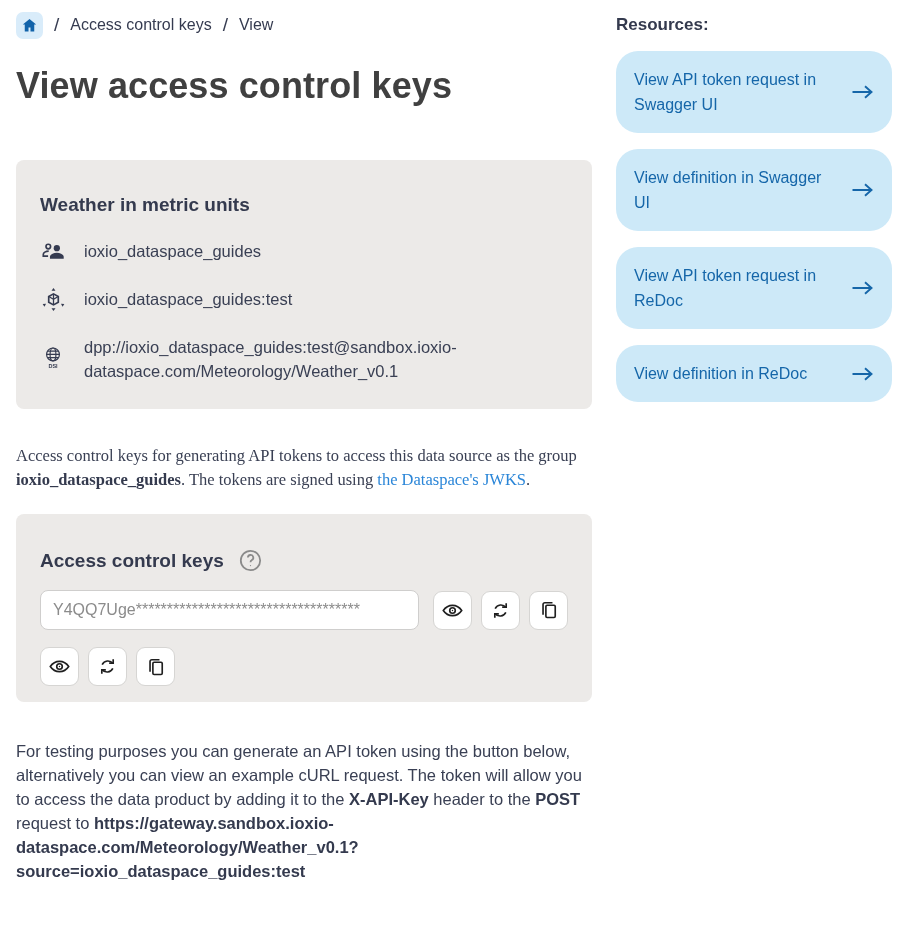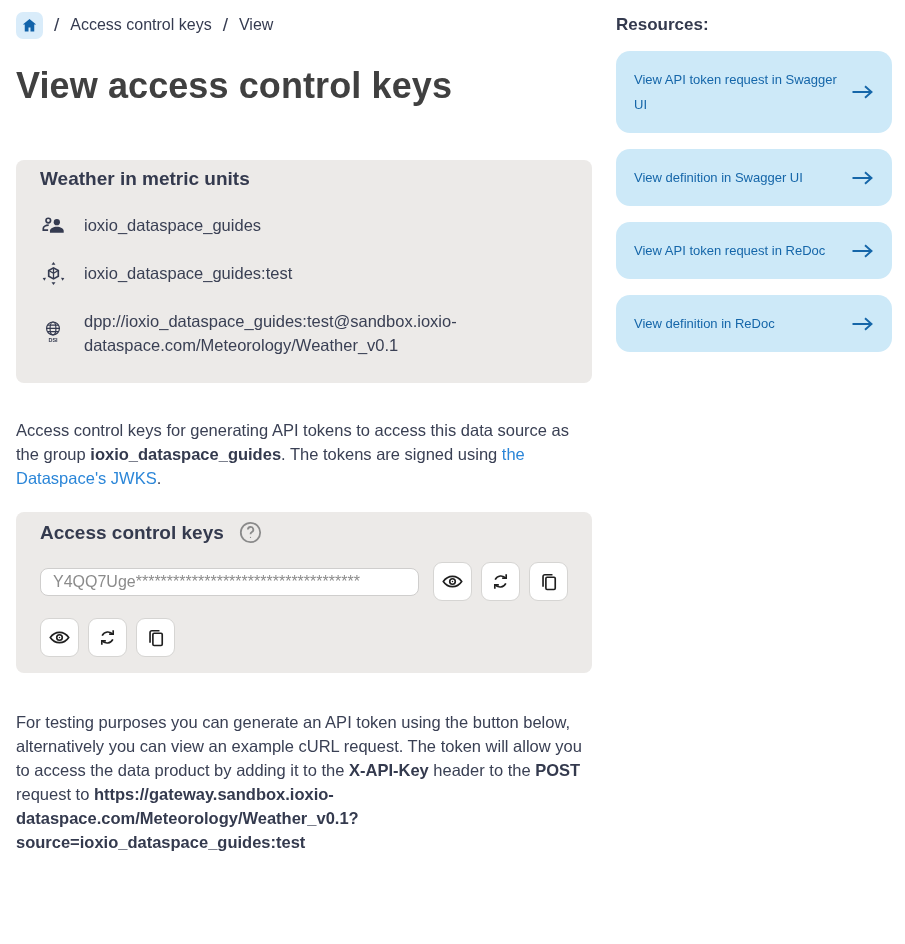--- a/index.html
+++ b/index.html
@@ -19,57 +19,57 @@
     width: 27px; height: 27px; border-radius: 7px; background: #d9ecfa;
     display: flex; align-items: center; justify-content: center; color: #1263aa; cursor: pointer;
   }
   .crumb-sep { font-size: 19px; color: #353b50; }
   .crumb { cursor: pointer; }
 
   
   h1.page-title { font-size: 36px; font-weight: 700; color: #404040; margin-top: 26px; letter-spacing: 0.1px; }
 
   
-  .card { background: #eceae8; border-radius: 8px; padding: 8px 24px; }
+  .card { background: #eceae8; border-radius: 8px; padding: 34px 24px; }
   .card-datasource { margin-top: 53px; padding-bottom: 26px; }
   .card-title { font-size: 19px; font-weight: 700; color: #343a4e; }
 
   .ds-item { display: flex; align-items: flex-start; margin-top: 22px; gap: 18px; font-size: 16.5px; line-height: 24px; }
   .ds-item .ds-icon { flex: 0 0 26px; height: 26px; color: #353b50; display: flex; align-items: center; justify-content: center; }
   .ds-item .ds-text { overflow-wrap: anywhere; padding-top: 1px; }
 
   
   .para { font-size: 16.5px; line-height: 24px; color: #3a4054; }
-  .intro-para { margin-top: 35px; }
+  .intro-para { margin-top: 35px; font-family: Liberation Serif, serif; }
   .testing-para { margin-top: 37px; }
   .para strong, .para b { color: #343a4e; font-weight: 700; }
   .para .inline-link { color: #2b86d8; text-decoration: none; cursor: pointer; }
   .para .req-url { overflow-wrap: anywhere; }
 
   
   .card-keys { margin-top: 22px; padding-bottom: 16px; }
   .keys-title-row { display: flex; align-items: center; gap: 14px; }
   .help-icon { width: 25px; height: 25px; cursor: pointer; }
   .key-row { display: flex; align-items: center; margin-top: 17px; }
   .key-input {
-    flex: 1; height: 28px; background: #ffffff; border: 1px solid #cfcecd; border-radius: 8px;
+    flex: 1; height: 40px; background: #ffffff; border: 1px solid #cfcecd; border-radius: 8px;
     color: #8b8b8b; font-size: 16px; padding: 0 12px; font-family: "Liberation Sans", sans-serif;
     margin-right: 14px; outline: none;
   }
   .icon-btn {
     width: 39px; height: 39px; background: #ffffff; border: 1px solid #d6d5d3; border-radius: 9px;
     display: flex; align-items: center; justify-content: center; color: #1f1f1f; cursor: pointer; margin-left: 9px;
   }
   .icon-btn:first-of-type { margin-left: 0; }
 
   
   .res-heading { font-size: 17px; font-weight: 700; color: #343a4e; margin-top: 4px; }
   .res-link {
-    background: #cde9f8; border-radius: 14px; padding: 16px 18px; margin-top: 16px;
-    display: flex; align-items: center; color: #1566a9; font-size: 13px; line-height: 25px; cursor: pointer;
+    background: #cde9f8; border-radius: 22px; padding: 16px 18px; margin-top: 16px;
+    display: flex; align-items: center; color: #1566a9; font-size: 16px; line-height: 25px; cursor: pointer;
   }
   .res-label { flex: 1; padding-right: 10px; }
   .res-arrow { color: #1566a9; display: flex; align-items: center; }
 </style>
 </head>
 <body>
 
 <div class="page">
   <div class="main-col">
 

